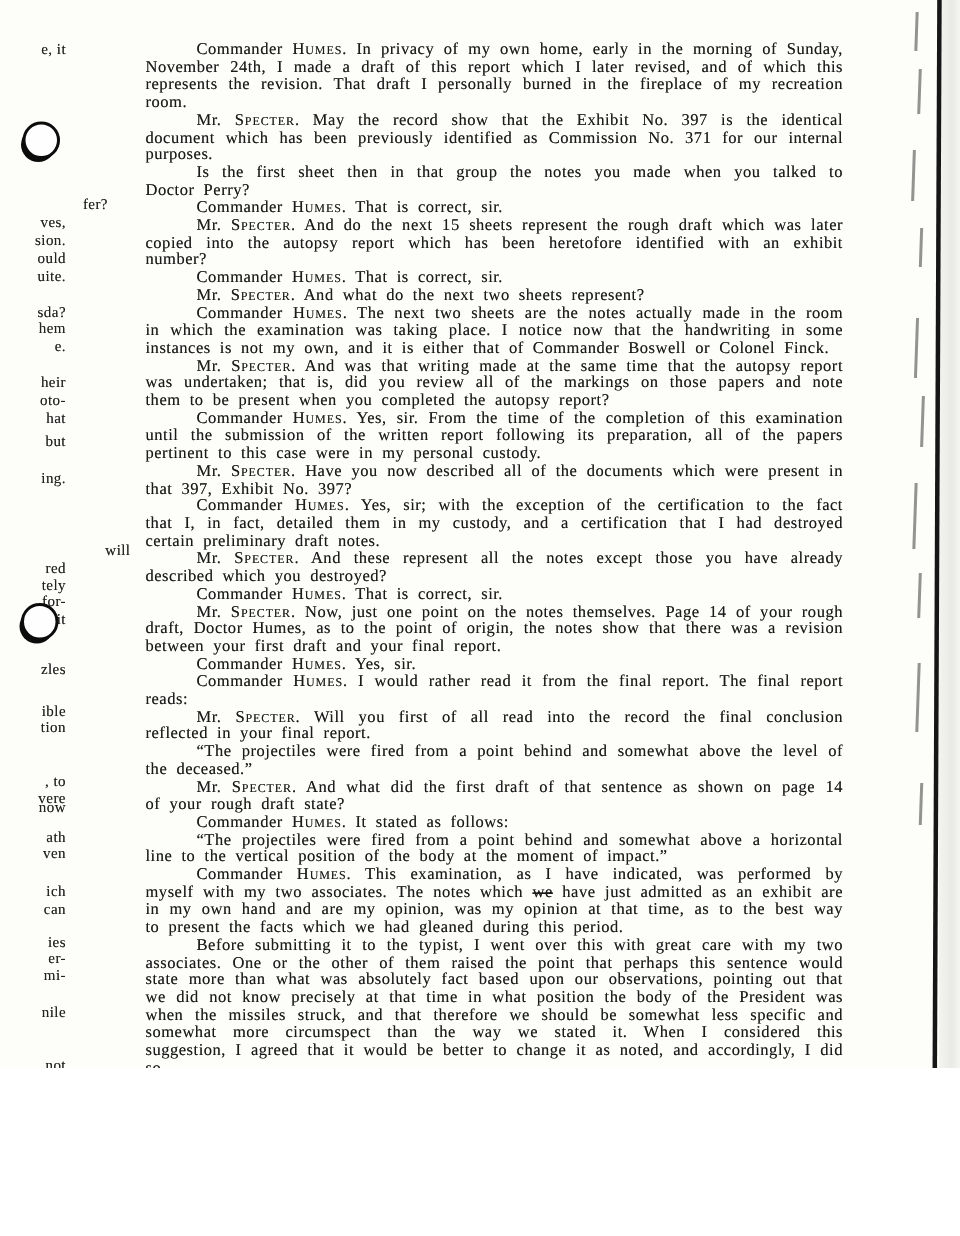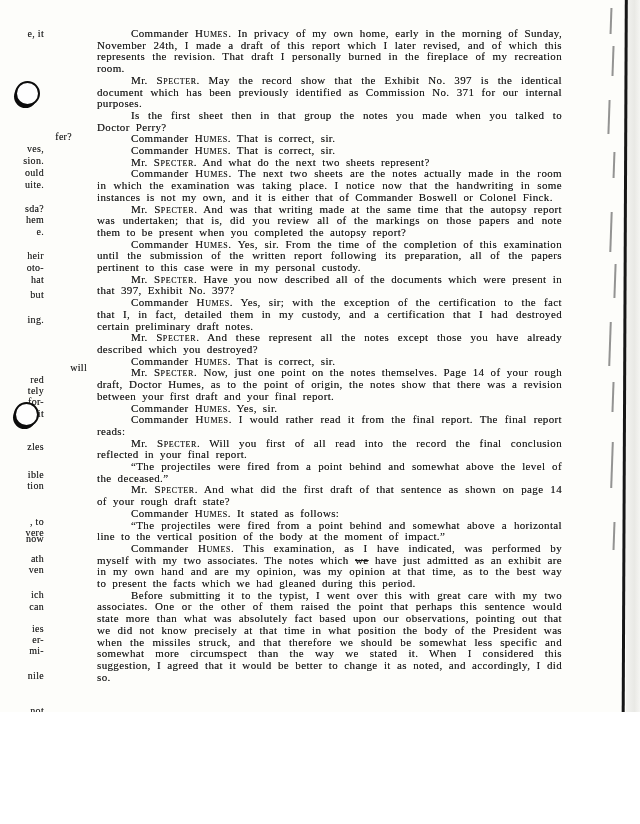--- a/index.html
+++ b/index.html
@@ -99,20 +99,21 @@
 
   <div class="hole" style="left:15px;top:81px;"></div>
   <div class="hole" style="left:14px;top:402px;"></div>
   <div class="hole" style="left:13px;top:721px;"></div>
 
   <div class="text-column">
       <p><span class="speaker">Commander <span class="smallcaps">Humes</span>. </span>In privacy of my own home, early in the morning of Sunday, November 24th, I made a draft of this report which I later revised, and of which this represents the revision.  That draft I personally burned in the fireplace of my recreation room.</p>
       <p><span class="speaker">Mr. <span class="smallcaps">Specter</span>. </span>May the record show that the Exhibit No. 397 is the identical document which has been previously identified as Commission No. 371 for our internal purposes.</p>
       <p>Is the first sheet then in that group the notes you made when you talked to Doctor Perry?</p>
       <p><span class="speaker">Commander <span class="smallcaps">Humes</span>. </span>That is correct, sir.</p>
+      <p><span class="speaker">Mr. <span class="smallcaps">Specter</span>. </span>And do the next 15 sheets represent the rough draft which was later copied into the autopsy report which has been heretofore identified with an exhibit number?</p>
       <p><span class="speaker">Commander <span class="smallcaps">Humes</span>. </span>That is correct, sir.</p>
       <p><span class="speaker">Mr. <span class="smallcaps">Specter</span>. </span>And what do the next two sheets represent?</p>
       <p><span class="speaker">Commander <span class="smallcaps">Humes</span>. </span>The next two sheets are the notes actually made in the room in which the examination was taking place.  I notice now that the handwriting in some instances is not my own, and it is either that of Commander Boswell or Colonel Finck.</p>
       <p><span class="speaker">Mr. <span class="smallcaps">Specter</span>. </span>And was that writing made at the same time that the autopsy report was undertaken; that is, did you review all of the markings on those papers and note them to be present when you completed the autopsy report?</p>
       <p><span class="speaker">Commander <span class="smallcaps">Humes</span>. </span>Yes, sir.  From the time of the completion of this examination until the submission of the written report following its preparation, all of the papers pertinent to this case were in my personal custody.</p>
       <p><span class="speaker">Mr. <span class="smallcaps">Specter</span>. </span>Have you now described all of the documents which were present in that 397, Exhibit No. 397?</p>
       <p><span class="speaker">Commander <span class="smallcaps">Humes</span>. </span>Yes, sir; with the exception of the certification to the fact that I, in fact, detailed them in my custody, and a certification that I had destroyed certain preliminary draft notes.</p>
       <p><span class="speaker">Mr. <span class="smallcaps">Specter</span>. </span>And these represent all the notes except those you have already described which you destroyed?</p>
       <p><span class="speaker">Commander <span class="smallcaps">Humes</span>. </span>That is correct, sir.</p>
       <p><span class="speaker">Mr. <span class="smallcaps">Specter</span>. </span>Now, just one point on the notes themselves.  Page 14 of your rough draft, Doctor Humes, as to the point of origin, the notes show that there was a revision between your first draft and your final report.</p>

